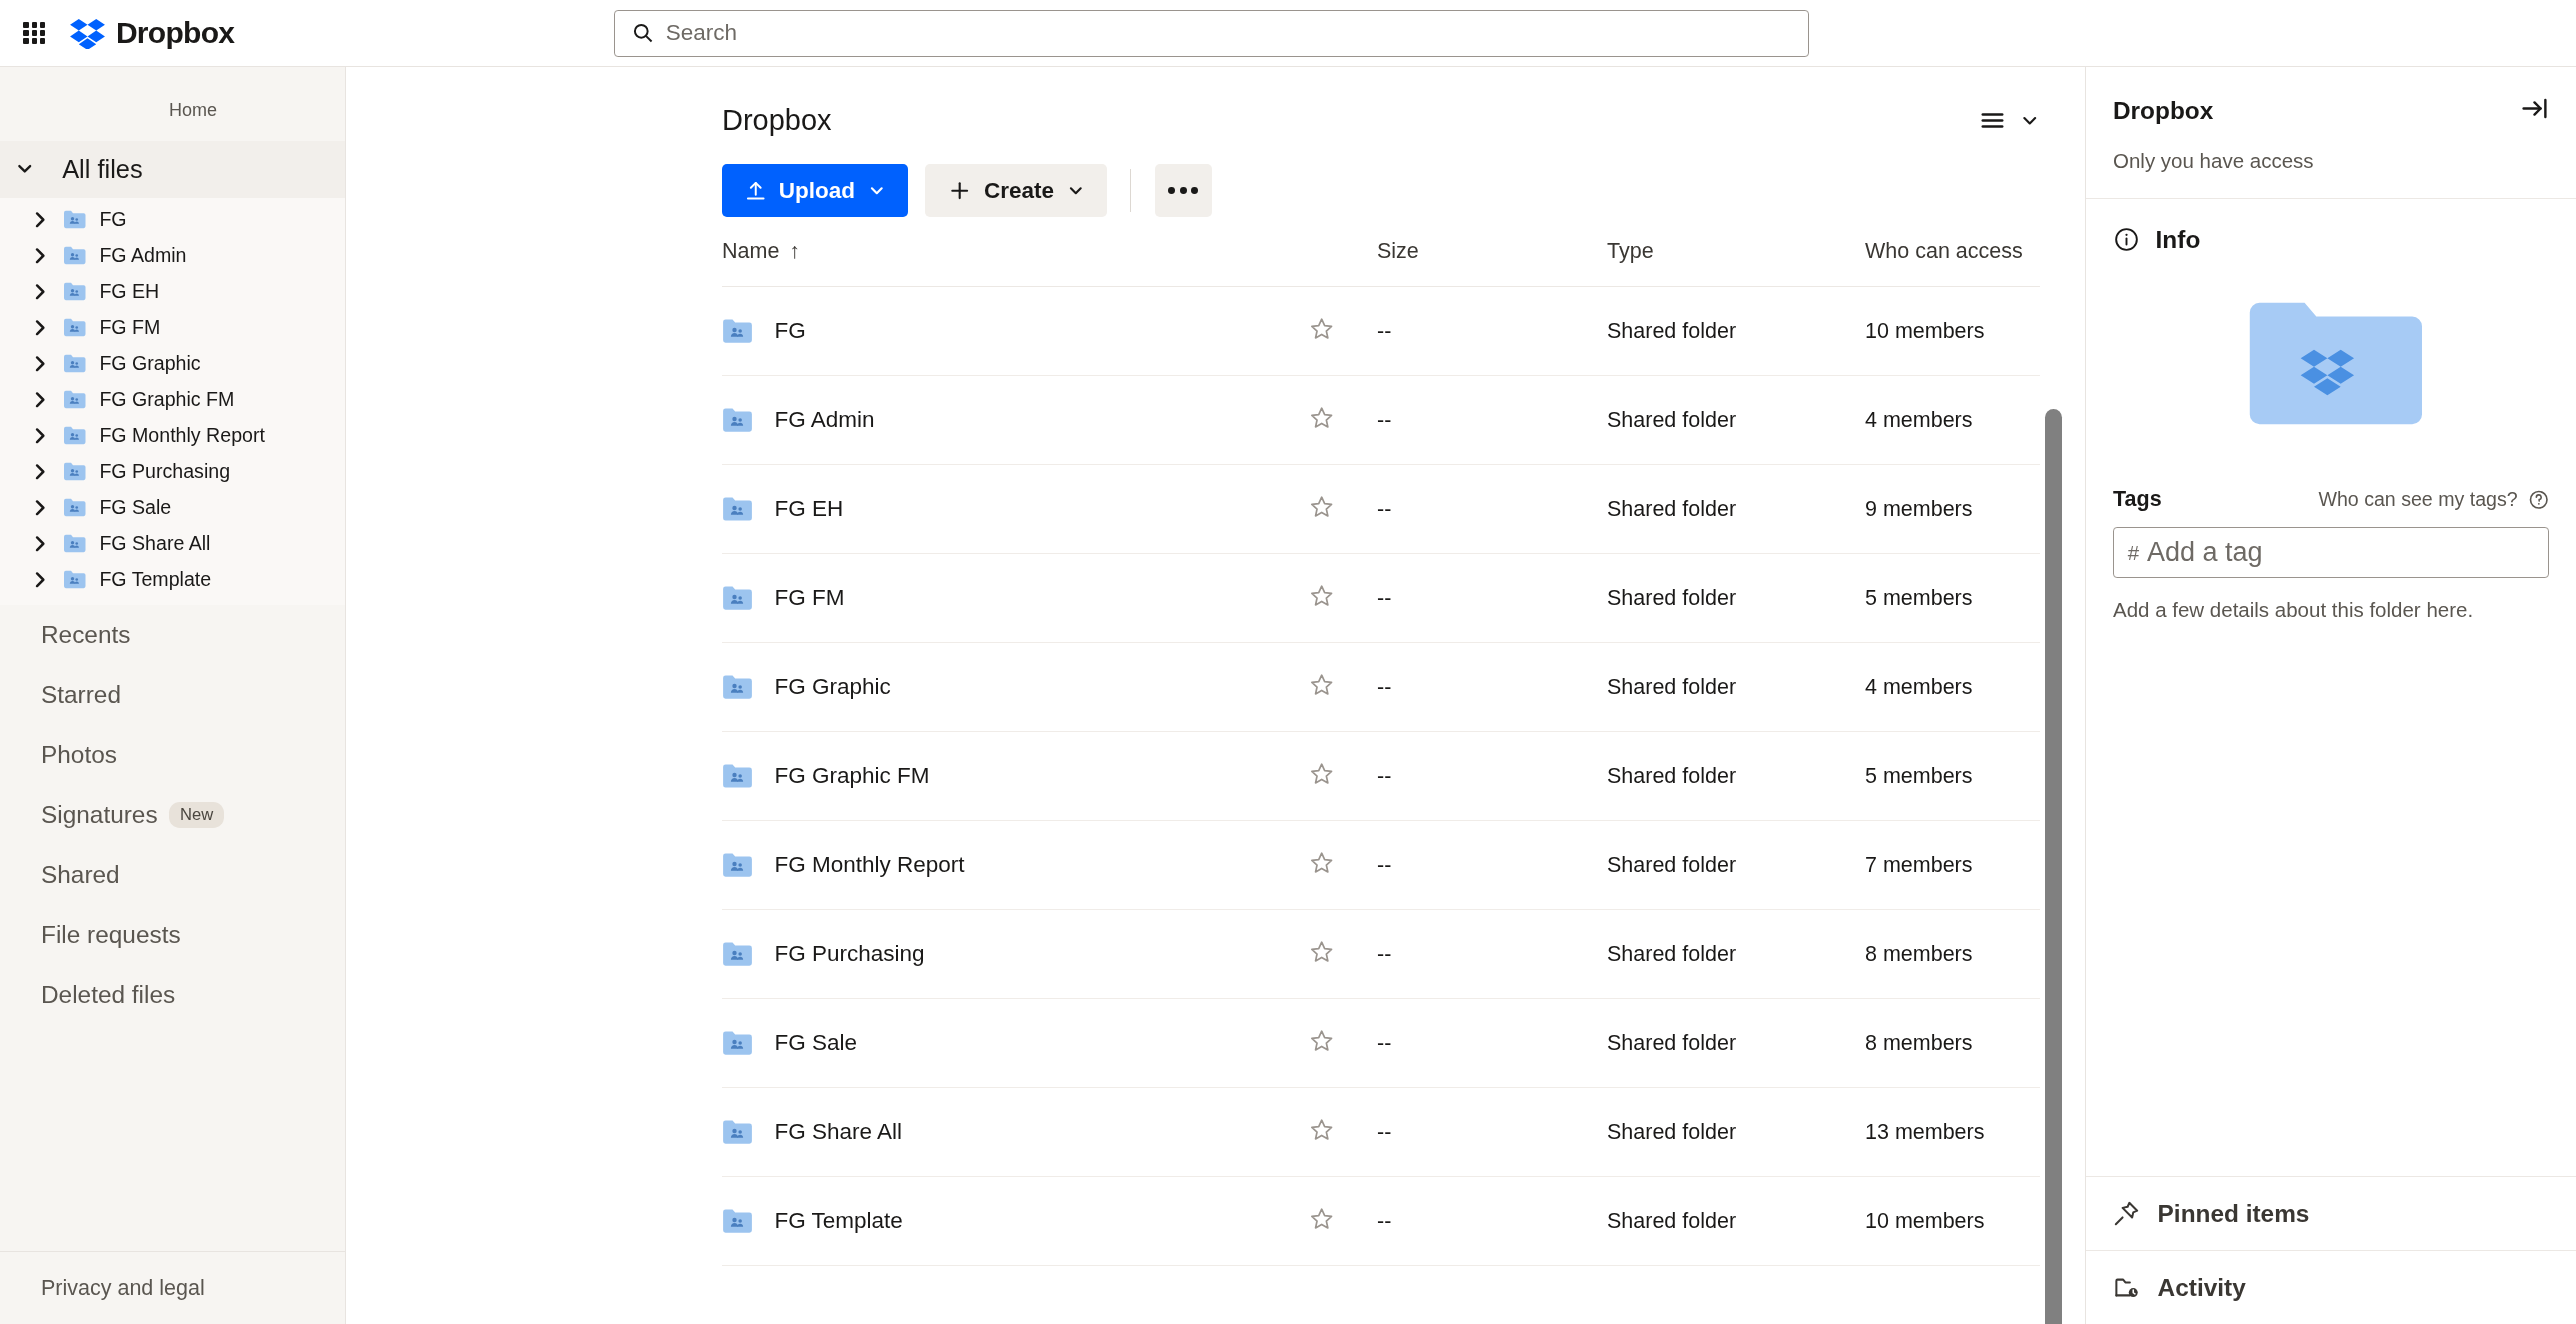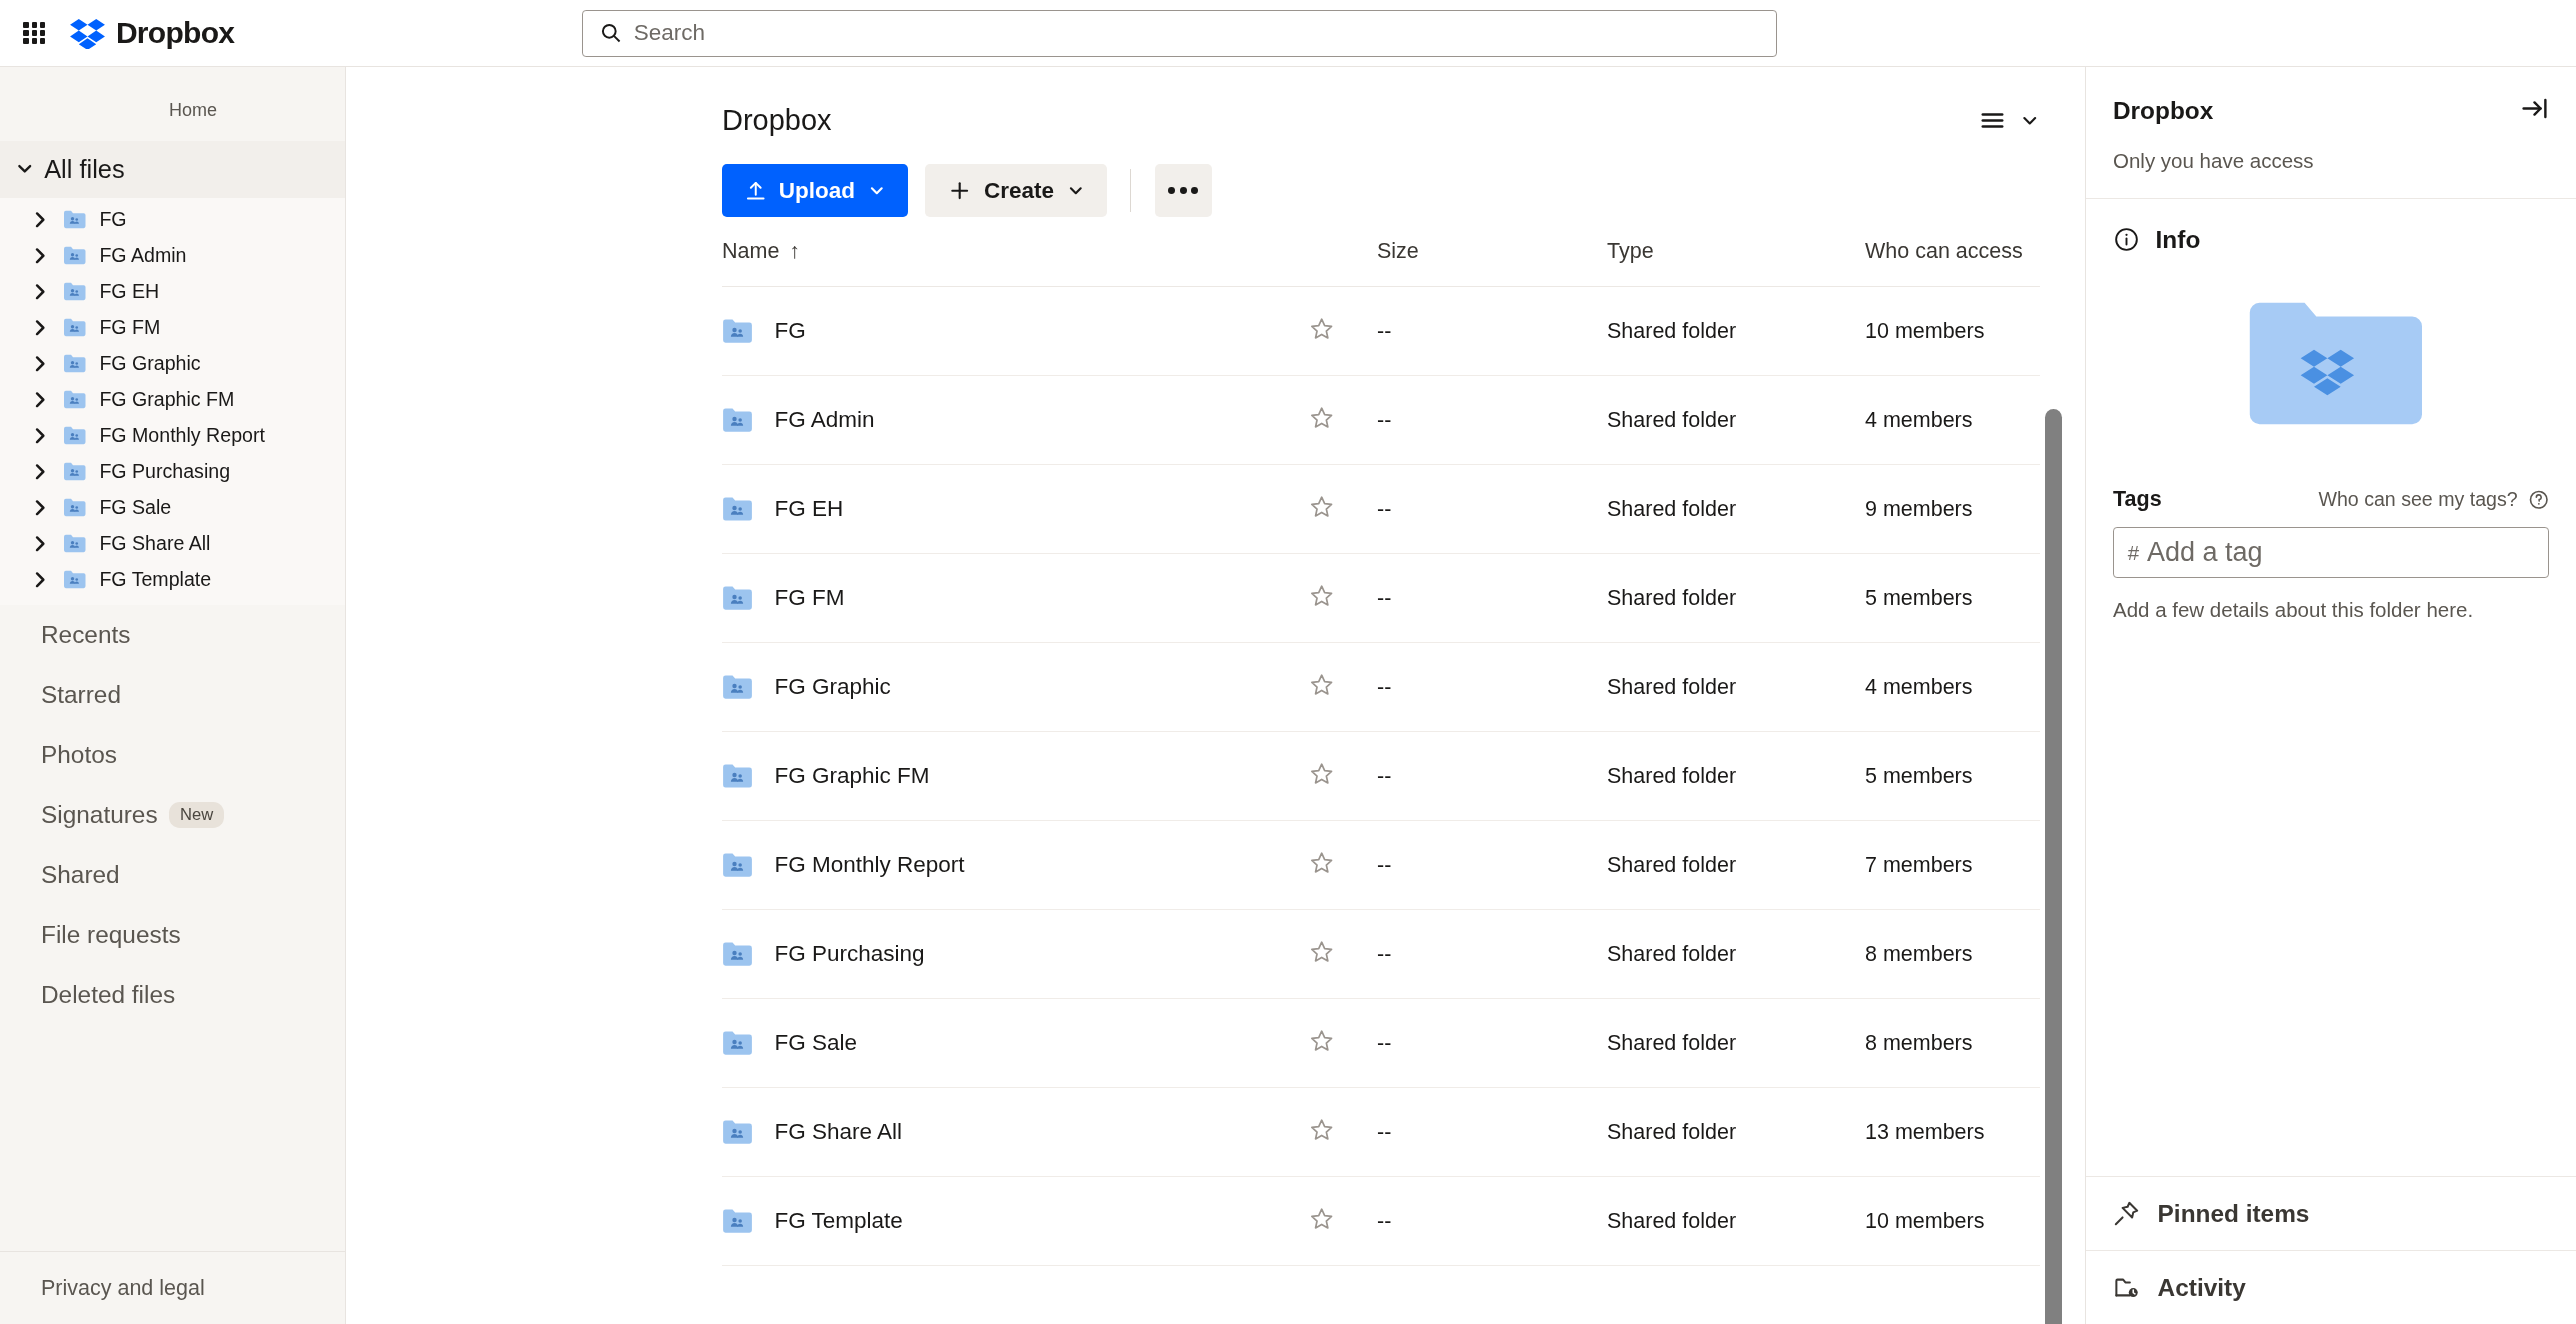--- a/index.html
+++ b/index.html
@@ -21,21 +21,21 @@
   }
   .grid-icon { margin-left: 19.6px; width: 29px; height: 29px;
     display: grid; grid-template-columns: repeat(3,1fr); grid-template-rows: repeat(3,1fr);
     gap: 2.9px; padding: 3.9px; cursor: pointer; }
   .grid-icon i { background: #1a1918; border-radius: 1px; display: block; }
   .brand { display: flex; align-items: center; gap: 10.8px; margin-left: 21.5px; cursor: pointer; }
   .brand-mark { width: 35px; height: 31px; }
   .brand-name { font-size: 30px; font-weight: 700; color: #1a1918; letter-spacing: -0.7px; }
 
   .search-wrap {
-    position: absolute; left: 582px; width: 1195px;
+    position: absolute; left: 614px; width: 1195px;
     height: 47px;
   }
   .search-box {
     width: 100%; height: 47px;
     border: 1px solid #9a948e; border-radius: 3.9px;
     background: #fff; display: flex; align-items: center; gap: 11.7px;
     padding: 0 15.6px;
   }
   .search-box svg { flex: 0 0 auto; }
   .search-input {
@@ -66,21 +66,21 @@
     display: flex; flex-direction: column;
     position: relative;
   }
   .side-scroll { flex: 1; overflow: hidden; padding-top: 13.7px; }
   .nav-item {
     height: 60px; display: flex; align-items: center;
     padding-left: 41px; font-size: 24.4px; color: #5a5650; cursor: pointer;
   }
   .nav-item.home { font-size: 18px; justify-content: center; }
   .allfiles-row {
-    height: 57px; display: flex; align-items: center; gap: 9px;
+    height: 57px; display: flex; align-items: center; gap: 27px;
     padding-left: 13.7px; cursor: pointer;
     background: #f2efeb; color: #1a1918; font-size: 25.4px;
   }
   .chev { width: 21.5px; height: 21.5px; flex: 0 0 auto; }
   .tree { background: #faf8f6; padding: 3.9px 0 7.8px; }
   .tree-item {
     height: 36px; display: flex; align-items: center; gap: 12.7px;
     padding-left: 29px; cursor: pointer;
   }
   .tree-item .tlabel { font-size: 19.6px; color: #1a1918; white-space: nowrap; }

